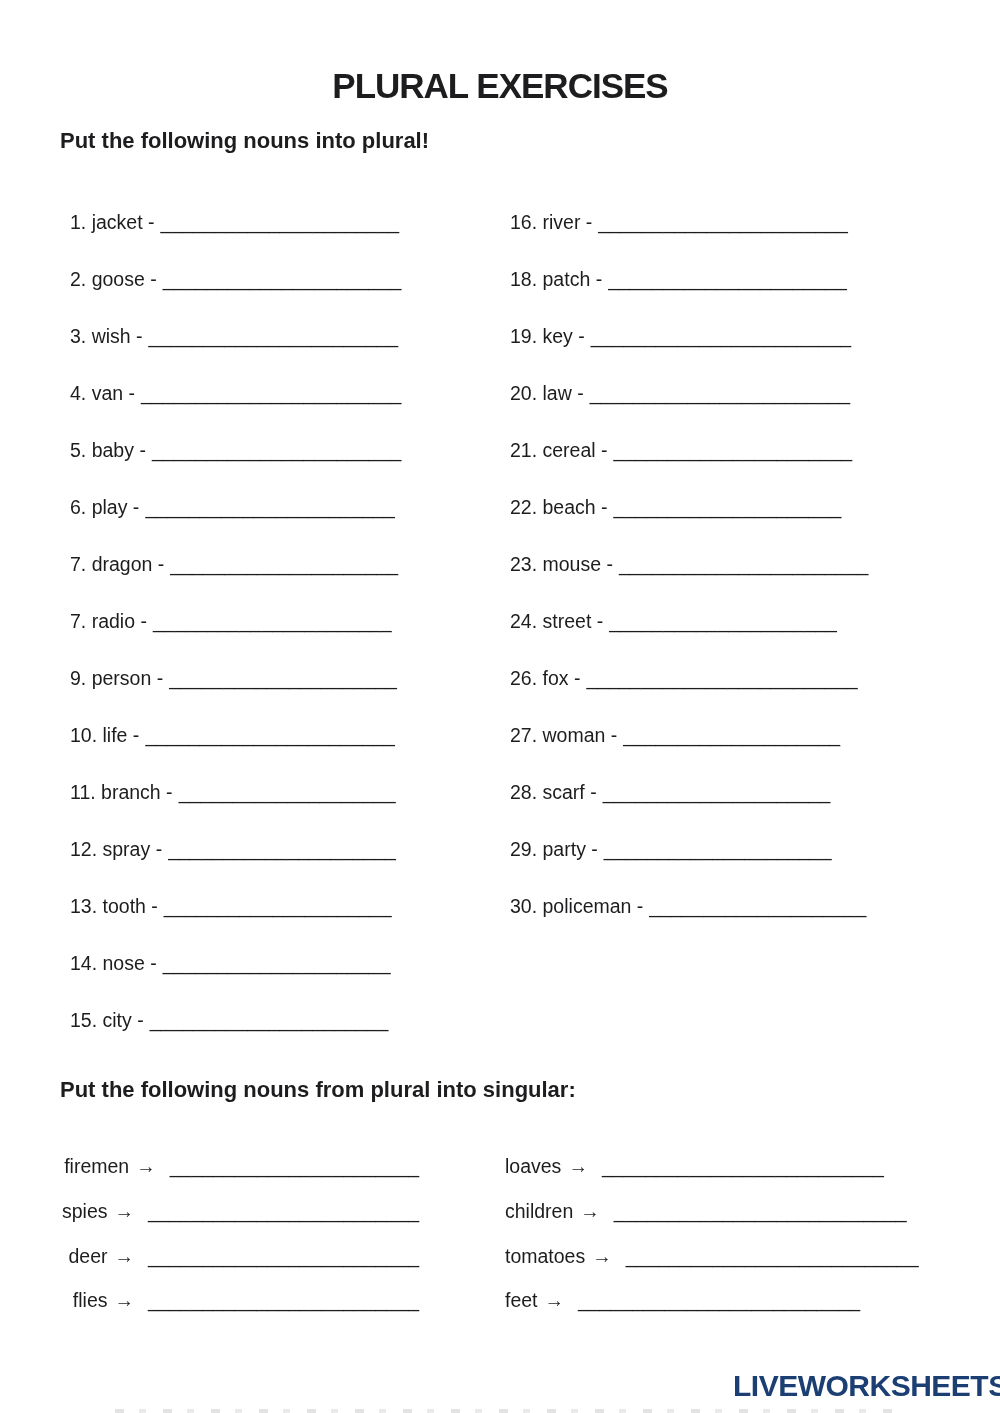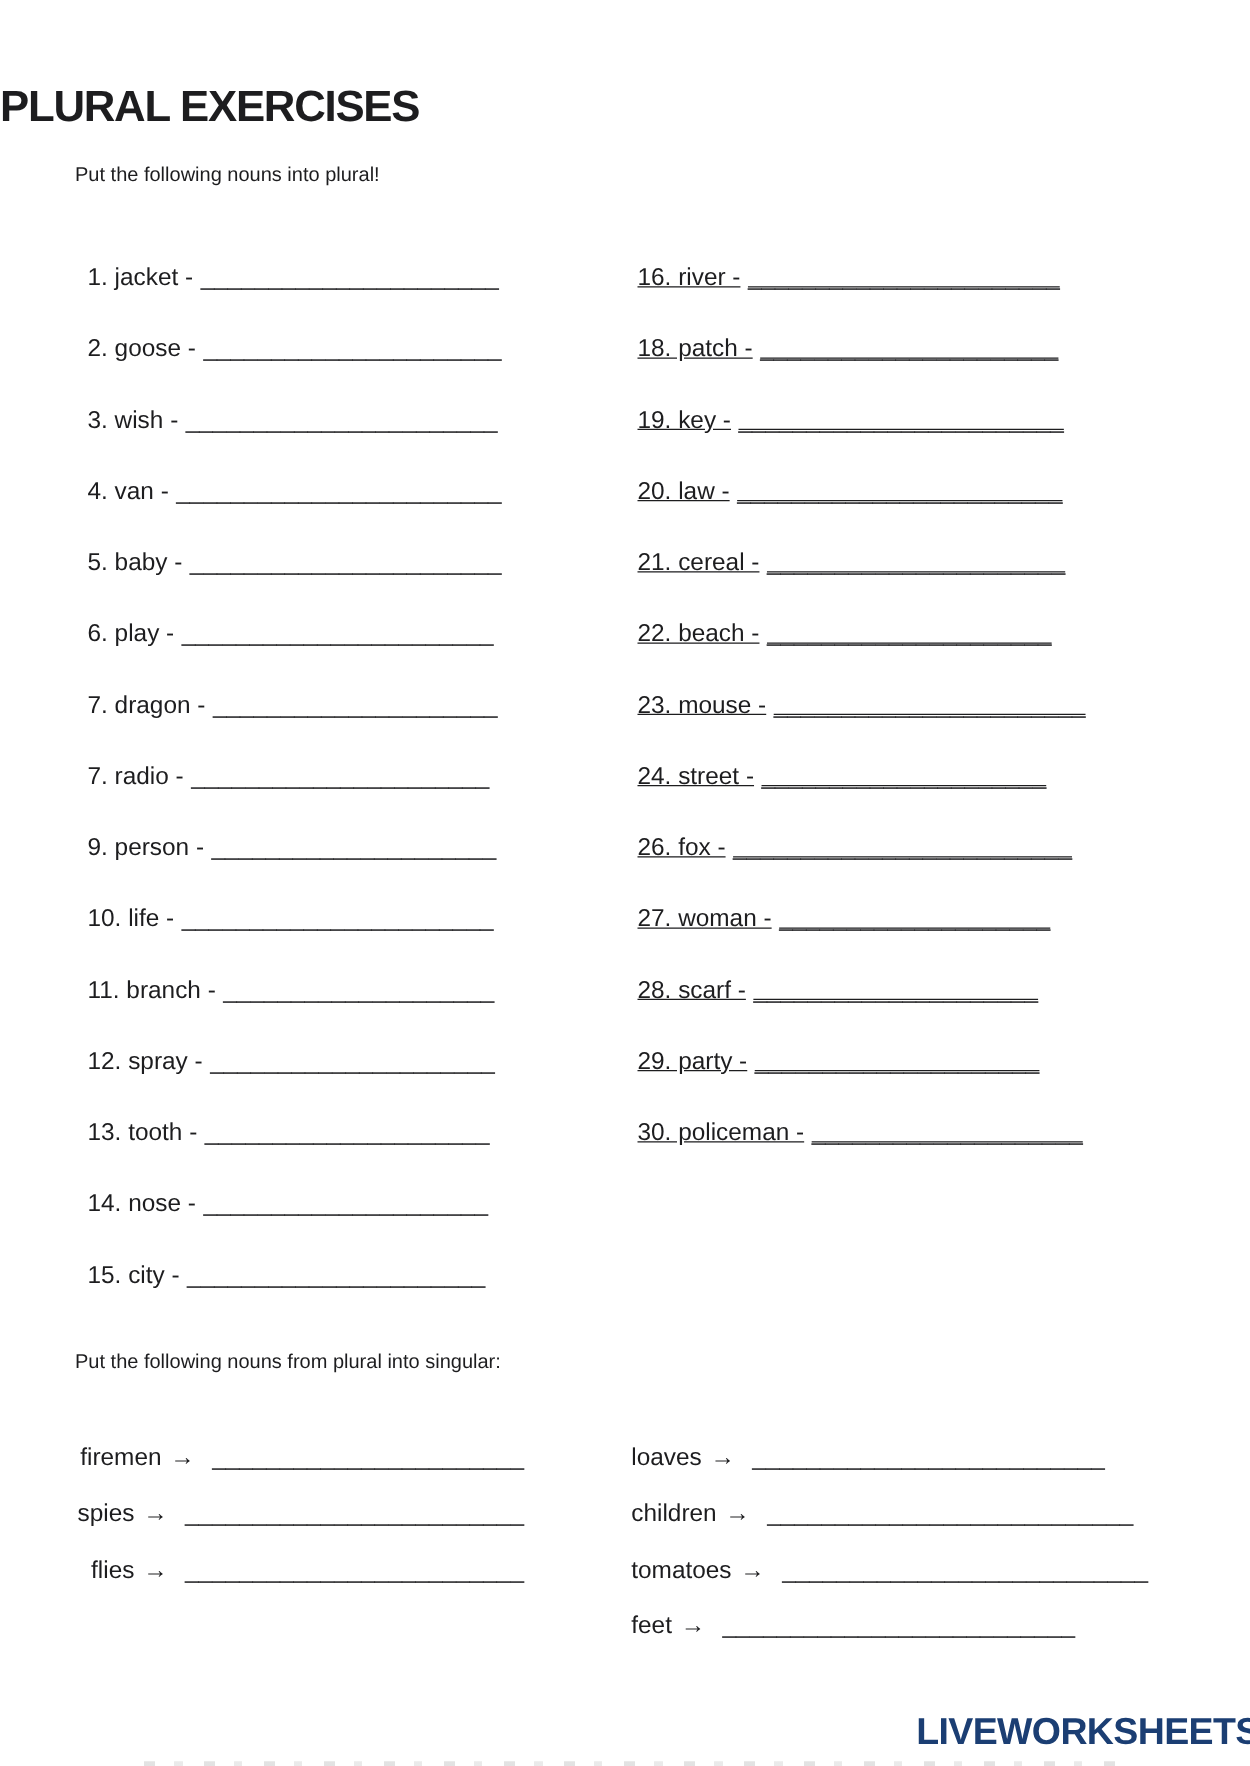--- a/index.html
+++ b/index.html
@@ -6,34 +6,35 @@
   .page {
     position:relative;
     width:1000px; height:1413px;
     background:#ffffff;
     color:#1d1d1f;
     font-family:"Liberation Sans","DejaVu Sans",sans-serif;
     overflow:hidden;
   }
   .title {
     position:absolute; top:68px; left:0; width:100%;
+    text-align:center;
     font-size:35px; font-weight:bold; letter-spacing:-1px;
     line-height:1;
   }
   .heading {
     position:absolute;
-    font-size:16px; font-weight:normal;
+    font-size:22px; font-weight:bold;
     line-height:24px; white-space:nowrap;
   }
   #s1-heading { left:60px; top:129px; }
   #s2-heading { left:60px; top:1078px; }
 
   .col { position:absolute; }
   #s1-col-left  { left:70px;  top:210px; }
-  #s1-col-right { left:510px; top:210px;text-decoration:underline; }
+  #s1-col-right { left:510px; top:210px; }
   #s2-col-left  { left:62px;  top:1154px;text-align:right; }
   #s2-col-right { left:505px; top:1154px; }
 
   .row {
     font-size:19.5px; line-height:24px;
     white-space:nowrap;
   }
   .s1row { height:57px; }
   .s2row { height:44.8px; }
   .blank { margin-left:6px; }
@@ -173,20 +174,23 @@
 
   <div class="col" id="s2-col-left">
 
   <div class="row s2row">
         <span>firemen</span><span class="arrow">→</span><span class="blank">_______________________</span>
       </div>
       <div class="row s2row">
         <span>spies</span><span class="arrow">→</span><span class="blank">_________________________</span>
       </div>
       <div class="row s2row">
+        <span>deer</span><span class="arrow">→</span><span class="blank">_________________________</span>
+      </div>
+      <div class="row s2row">
         <span>flies</span><span class="arrow">→</span><span class="blank">_________________________</span>
       </div>
     </div>
 
   <div class="col" id="s2-col-right">
 
   <div class="row s2row">
         <span>loaves</span><span class="arrow">→</span><span class="blank">__________________________</span>
       </div>
       <div class="row s2row">

